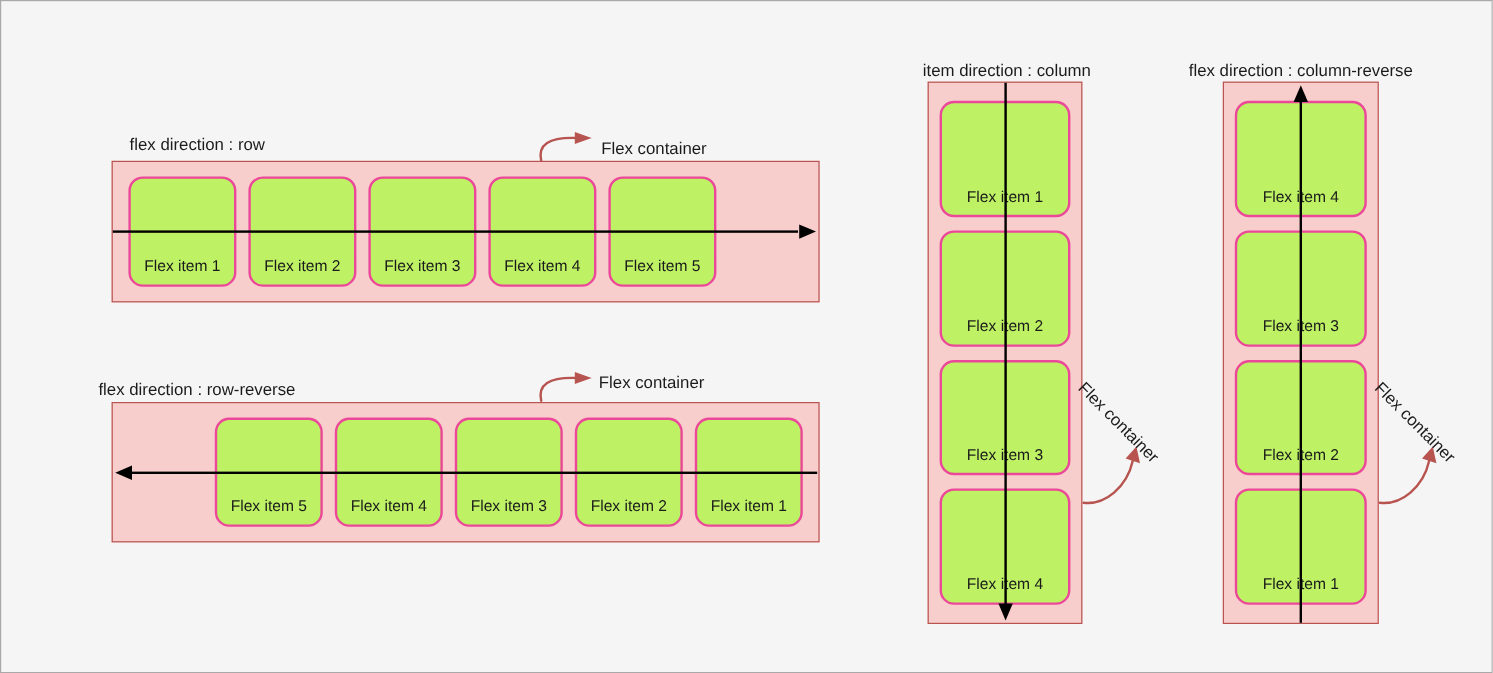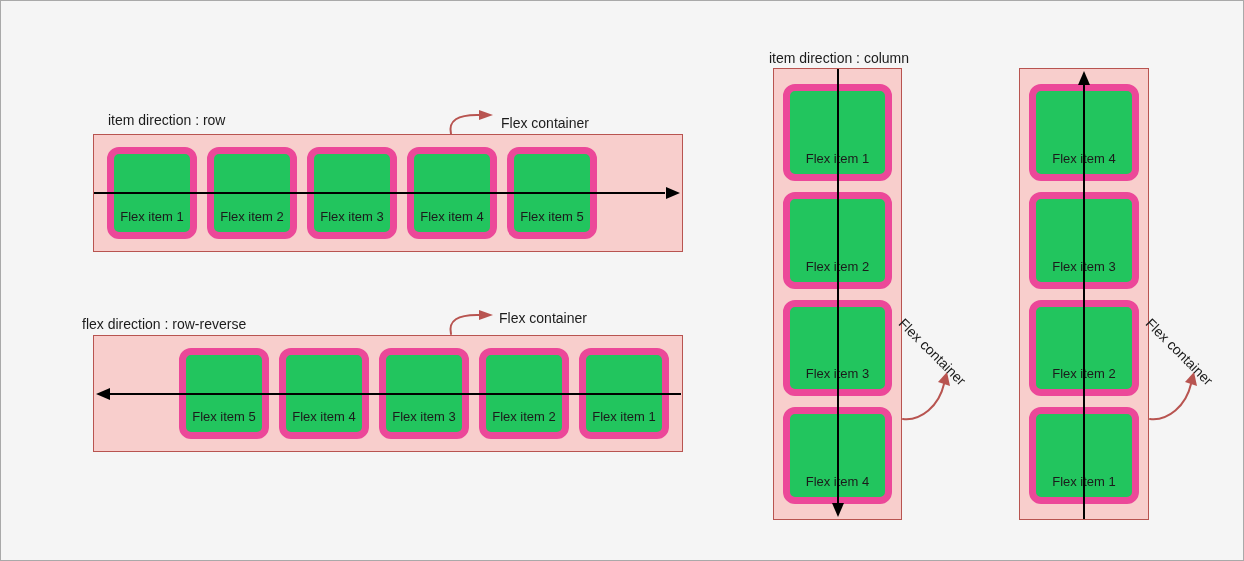--- a/index.html
+++ b/index.html
@@ -26,22 +26,22 @@
     box-sizing:border-box;
     display:flex;
   }
   .horiz{padding:12px 13px;gap:10px;}
   .vert{padding:15px 9px;gap:11px;flex-direction:column;}
   .dir-row{flex-direction:row;}
   .dir-row-reverse{flex-direction:row-reverse;}
   .dir-column{flex-direction:column;}
   .dir-column-reverse{flex-direction:column-reverse;}
   .flex-item{
-    background:#22c55e;
-    border:7px solid #ec4899;
+    background:#bef264;
+    border:2px solid #ec4899;
     border-radius:12px;
     box-sizing:border-box;
     display:flex;
     align-items:flex-end;
     justify-content:center;
     text-align:right;
   }
   .horiz .flex-item{width:90px;}
   .vert .flex-item{flex:1 1 0;}
   .item-label{
@@ -67,21 +67,21 @@
   .callout-label.rotated{
     transform:rotate(45deg);
     transform-origin:0 0;
   }
 </style>
 </head>
 <body>
 
 <div class="canvas">
 
-  <div class="sec-title" style="left:107px;top:111px">item direction : row</div>
+  <div class="sec-title" style="left:107px;top:111px">flex direction : row</div>
 
   <div class="flex-container horiz dir-row" style="left:92px;top:133px;width:590px;height:118px">
     <div class="flex-item">
       <span class="item-label">Flex item 1</span>
       </div>
     <div class="flex-item">
       <span class="item-label">Flex item 2</span>
       </div>
     <div class="flex-item">
       <span class="item-label">Flex item 3</span>
@@ -148,20 +148,21 @@
     <div class="axis-line-v" style="left:calc(50% - 1px);top:0;bottom:15px"></div>
     <div class="tri tri-down" style="left:calc(50% - 6px);bottom:2px"></div>
   </div>
 
   <svg class="callout-svg" style="left:898px;top:367px" width="56" height="56" viewBox="0 0 56 56">
     <path d="M4 51 C 22 53, 40 38, 45 16" fill="none" stroke="#b85450" stroke-width="2" stroke-linecap="round"></path>
     <polygon points="48,4 51,18 39,14" fill="#b85450"></polygon>
   </svg>
   <div class="callout-label rotated" style="left:906px;top:314px">Flex container</div>
 
+  <div class="sec-title centered" style="left:982px;top:49px;width:202px">flex direction : column-reverse</div>
 
   <div class="flex-container vert dir-column-reverse" style="left:1018px;top:67px;width:130px;height:452px">
     <div class="flex-item">
       <span class="item-label">Flex item 1</span>
       </div>
     <div class="flex-item">
       <span class="item-label">Flex item 2</span>
       </div>
     <div class="flex-item">
       <span class="item-label">Flex item 3</span>

